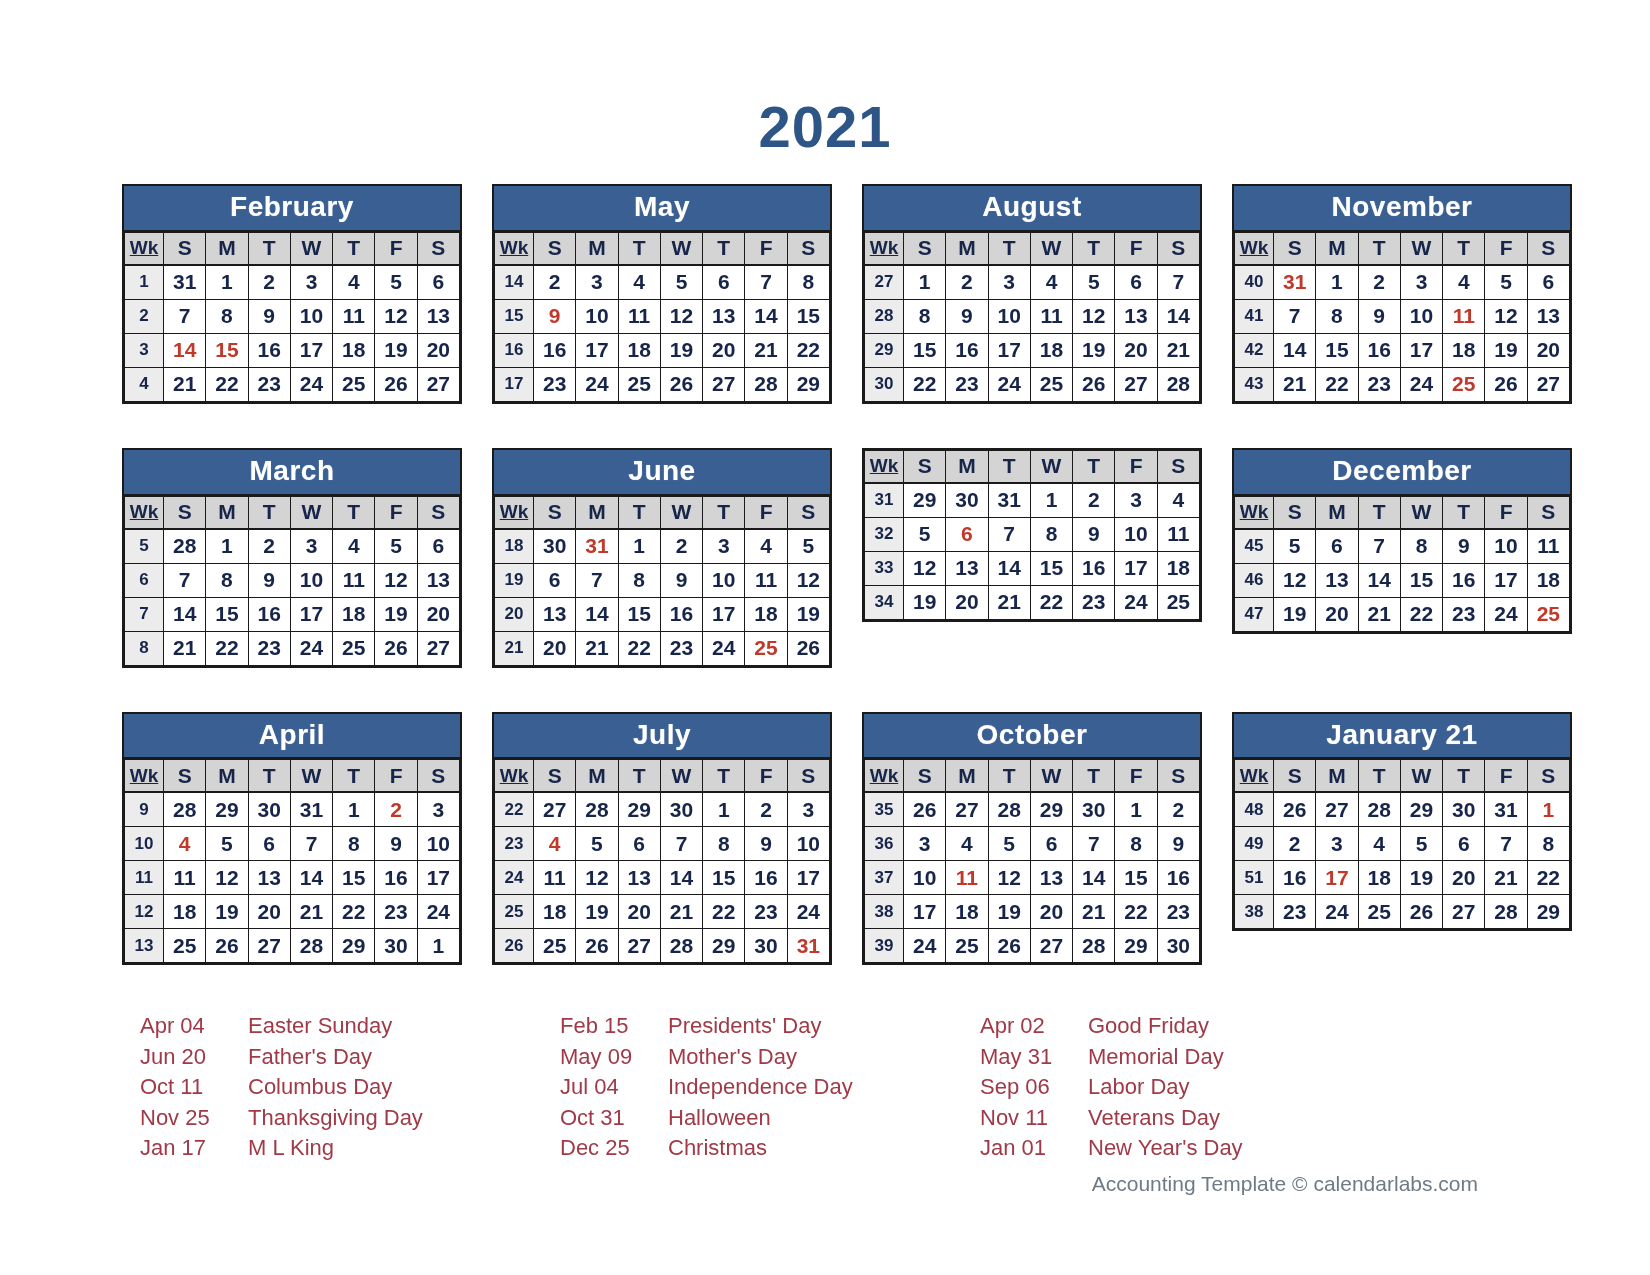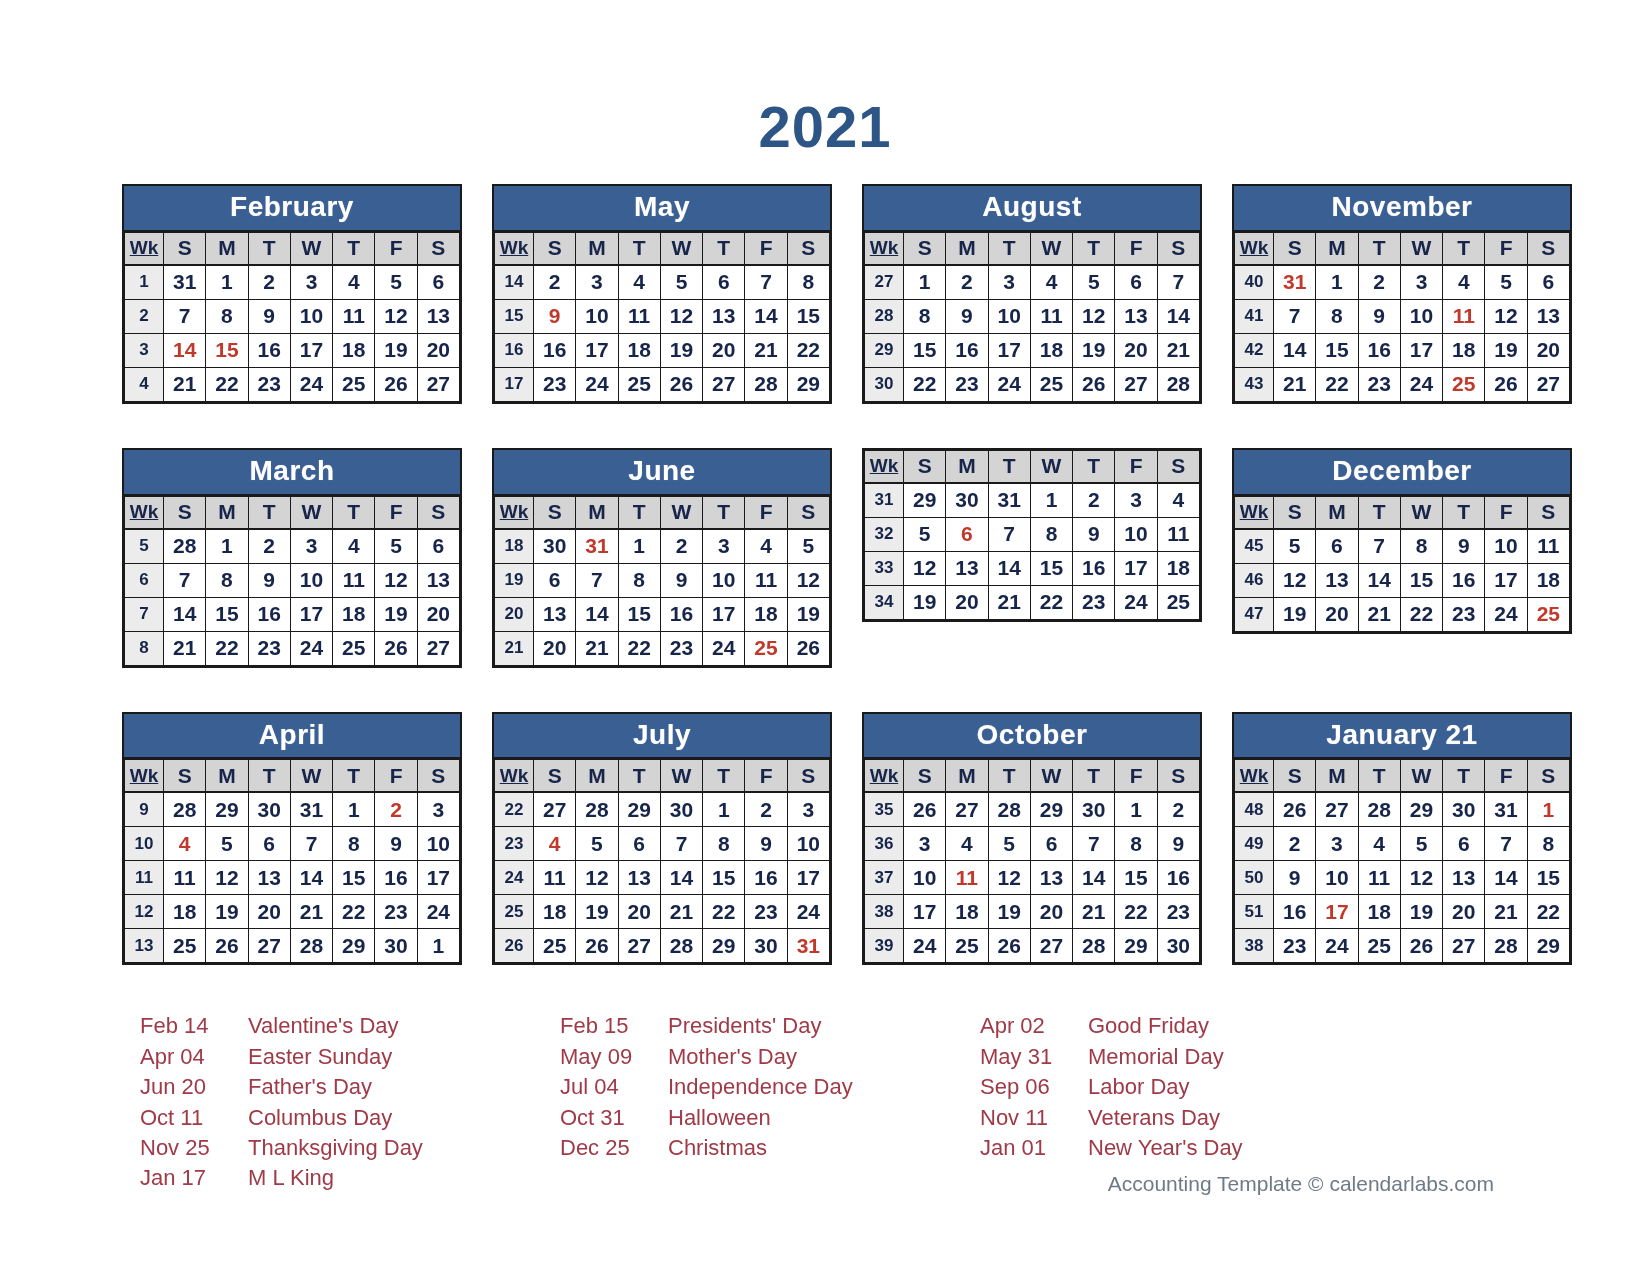--- a/index.html
+++ b/index.html
@@ -127,21 +127,21 @@
   .legend-date {
     width: 108px;
     text-align: left;
     flex: none;
   }
   .legend-name {
     text-align: left;
   }
   .footer {
     position: absolute;
-    right: 156px;
+    right: 172px;
     bottom: 115px;
     font-size: 21px;
     color: #6e7a86;
     font-family: "Liberation Sans", sans-serif;
   }
 </style>
 </head>
 <body>
 
 <div class="page">
@@ -870,30 +870,20 @@
                 <td class="wk">49</td>
                 <td>2</td>
                 <td>3</td>
                 <td>4</td>
                 <td>5</td>
                 <td>6</td>
                 <td>7</td>
                 <td>8</td>
               </tr>
               <tr>
-                <td class="wk">50</td>
-                <td>9</td>
-                <td>10</td>
-                <td>11</td>
-                <td>12</td>
-                <td>13</td>
-                <td>14</td>
-                <td>15</td>
-              </tr>
-              <tr>
                 <td class="wk">51</td>
                 <td>16</td>
                 <td class="holiday">17</td>
                 <td>18</td>
                 <td>19</td>
                 <td>20</td>
                 <td>21</td>
                 <td>22</td>
               </tr>
               <tr>
@@ -907,24 +897,20 @@
                 <td>29</td>
               </tr>
             </tbody>
           </table>
         </div>
       </div>
     </div>
 
   <div class="legend" id="legend">
       <div class="legend-col">
-        <div class="legend-row">
-          <span class="legend-date">Feb 14</span>
-          <span class="legend-name">Valentine's Day</span>
-        </div>
         <div class="legend-row">
           <span class="legend-date">Apr 04</span>
           <span class="legend-name">Easter Sunday</span>
         </div>
         <div class="legend-row">
           <span class="legend-date">Jun 20</span>
           <span class="legend-name">Father's Day</span>
         </div>
         <div class="legend-row">
           <span class="legend-date">Oct 11</span>

